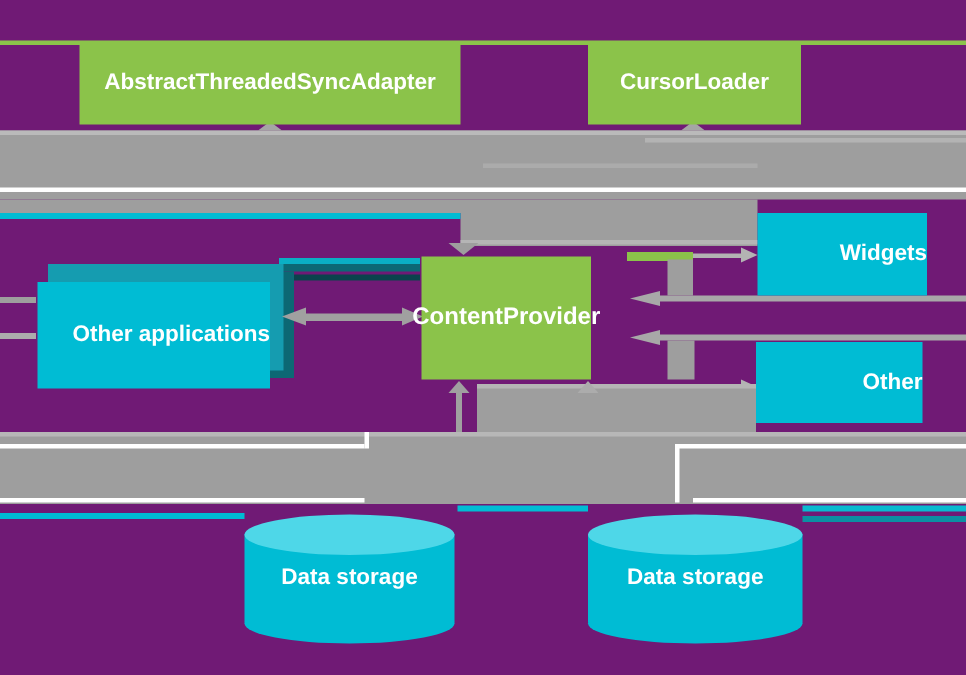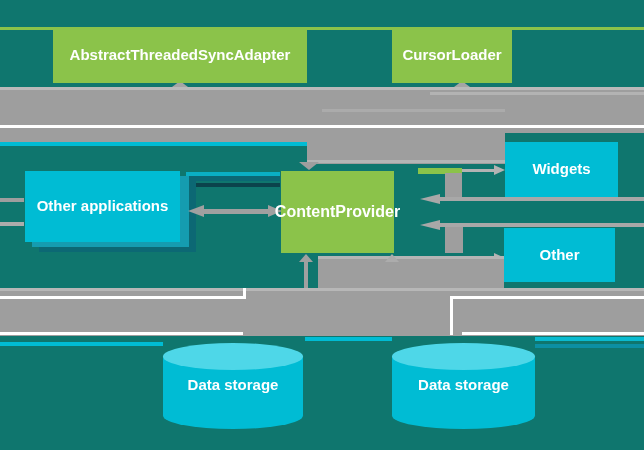--- a/index.html
+++ b/index.html
@@ -1,22 +1,22 @@
 <!DOCTYPE html>
 <html><head>
 <meta charset="utf-8">
 <style>
   html,body{margin:0;padding:0;background:#fff;}
-  #stage{position:relative;width:644px;height:450px;background:#0f766e;overflow:hidden;
+  #stage{position:relative;width:644px;height:450px;background:#701a75;overflow:hidden;
          font-family:"Liberation Sans",sans-serif;}
   .r{position:absolute;}
   .box{position:absolute;display:flex;align-items:center;justify-content:center;
        color:#fff;font-size:15px;font-weight:bold;text-align:center;line-height:1.1;}
   .green{background:#8BC34A;}
-  .cyan{background:#00BCD4;}
+  .cyan{background:#00BCD4;justify-content:flex-end;}
   
   .tri{position:absolute;width:0;height:0;}
   .tri-up-sm{border-left:8px solid transparent;border-right:8px solid transparent;border-bottom:6px solid #A5A5A5;}
   .tri-up-md{border-left:7px solid transparent;border-right:7px solid transparent;border-bottom:8px solid #A0A0A0;}
   .tri-down{border-left:10px solid transparent;border-right:10px solid transparent;border-top:8px solid #9E9E9E;}
   .tri-left{border-top:5.5px solid transparent;border-bottom:5.5px solid transparent;border-right:20px solid #A8A8A8;}
   .tri-left-sm{border-top:6px solid transparent;border-bottom:6px solid transparent;border-right:16px solid #A0A0A0;}
   .tri-right-sm{border-top:6px solid transparent;border-bottom:6px solid transparent;border-left:14px solid #A0A0A0;}
   .tri-right{border-top:5.5px solid transparent;border-bottom:5.5px solid transparent;border-left:11px solid #B3B3B3;}
   
@@ -40,34 +40,34 @@
   <div class="r" style="left:0;top:142px;width:307px;height:3.5px;background:#00BCD4;"></div>
 
   <div class="tri tri-up-sm" style="left:172px;top:81px;"></div>
   <div class="tri tri-up-sm" style="left:454px;top:81px;"></div>
 
   <div class="tri tri-down" style="left:299px;top:162px;"></div>
 
   <div class="box green" style="left:53px;top:28px;width:254px;height:55px;">
     <span>AbstractThreadedSyncAdapter</span>
   </div>
-  <div class="box green" style="left:392px;top:28px;width:120px;height:55px;">
+  <div class="box green" style="left:392px;top:28px;width:142px;height:55px;">
     <span>CursorLoader</span>
   </div>
 
   <div class="r" style="left:0;top:198px;width:24px;height:4px;background:#9E9E9E;"></div>
   <div class="r" style="left:0;top:222px;width:24px;height:4px;background:#ACACAC;"></div>
 
   <div class="r" style="left:186px;top:172px;width:94px;height:4px;background:#0AAFC4;"></div>
   <div class="r" style="left:186px;top:176px;width:94px;height:4.5px;background:#0C6874;"></div>
   <div class="r" style="left:193px;top:183px;width:87px;height:4px;background:#0B434C;"></div>
 
   <div class="r" style="left:39px;top:181px;width:157px;height:71px;background:#0C6874;"></div>
   <div class="r" style="left:32px;top:176px;width:157px;height:71px;background:#159CB0;"></div>
-  <div class="box cyan" style="left:25px;top:171px;width:155px;height:71px;">
+  <div class="box cyan" style="left:25px;top:188px;width:155px;height:71px;">
     <span>Other applications</span>
   </div>
 
   <div class="r" style="left:200px;top:209px;width:72px;height:4.5px;background:#A0A0A0;"></div>
   <div class="tri tri-left-sm" style="left:188px;top:205px;"></div>
   <div class="tri tri-right-sm" style="left:268px;top:205px;"></div>
 
   <div class="box green" style="left:281px;top:171px;width:113px;height:82px;font-size:16px;">
     <span>ContentProvider</span>
   </div>

